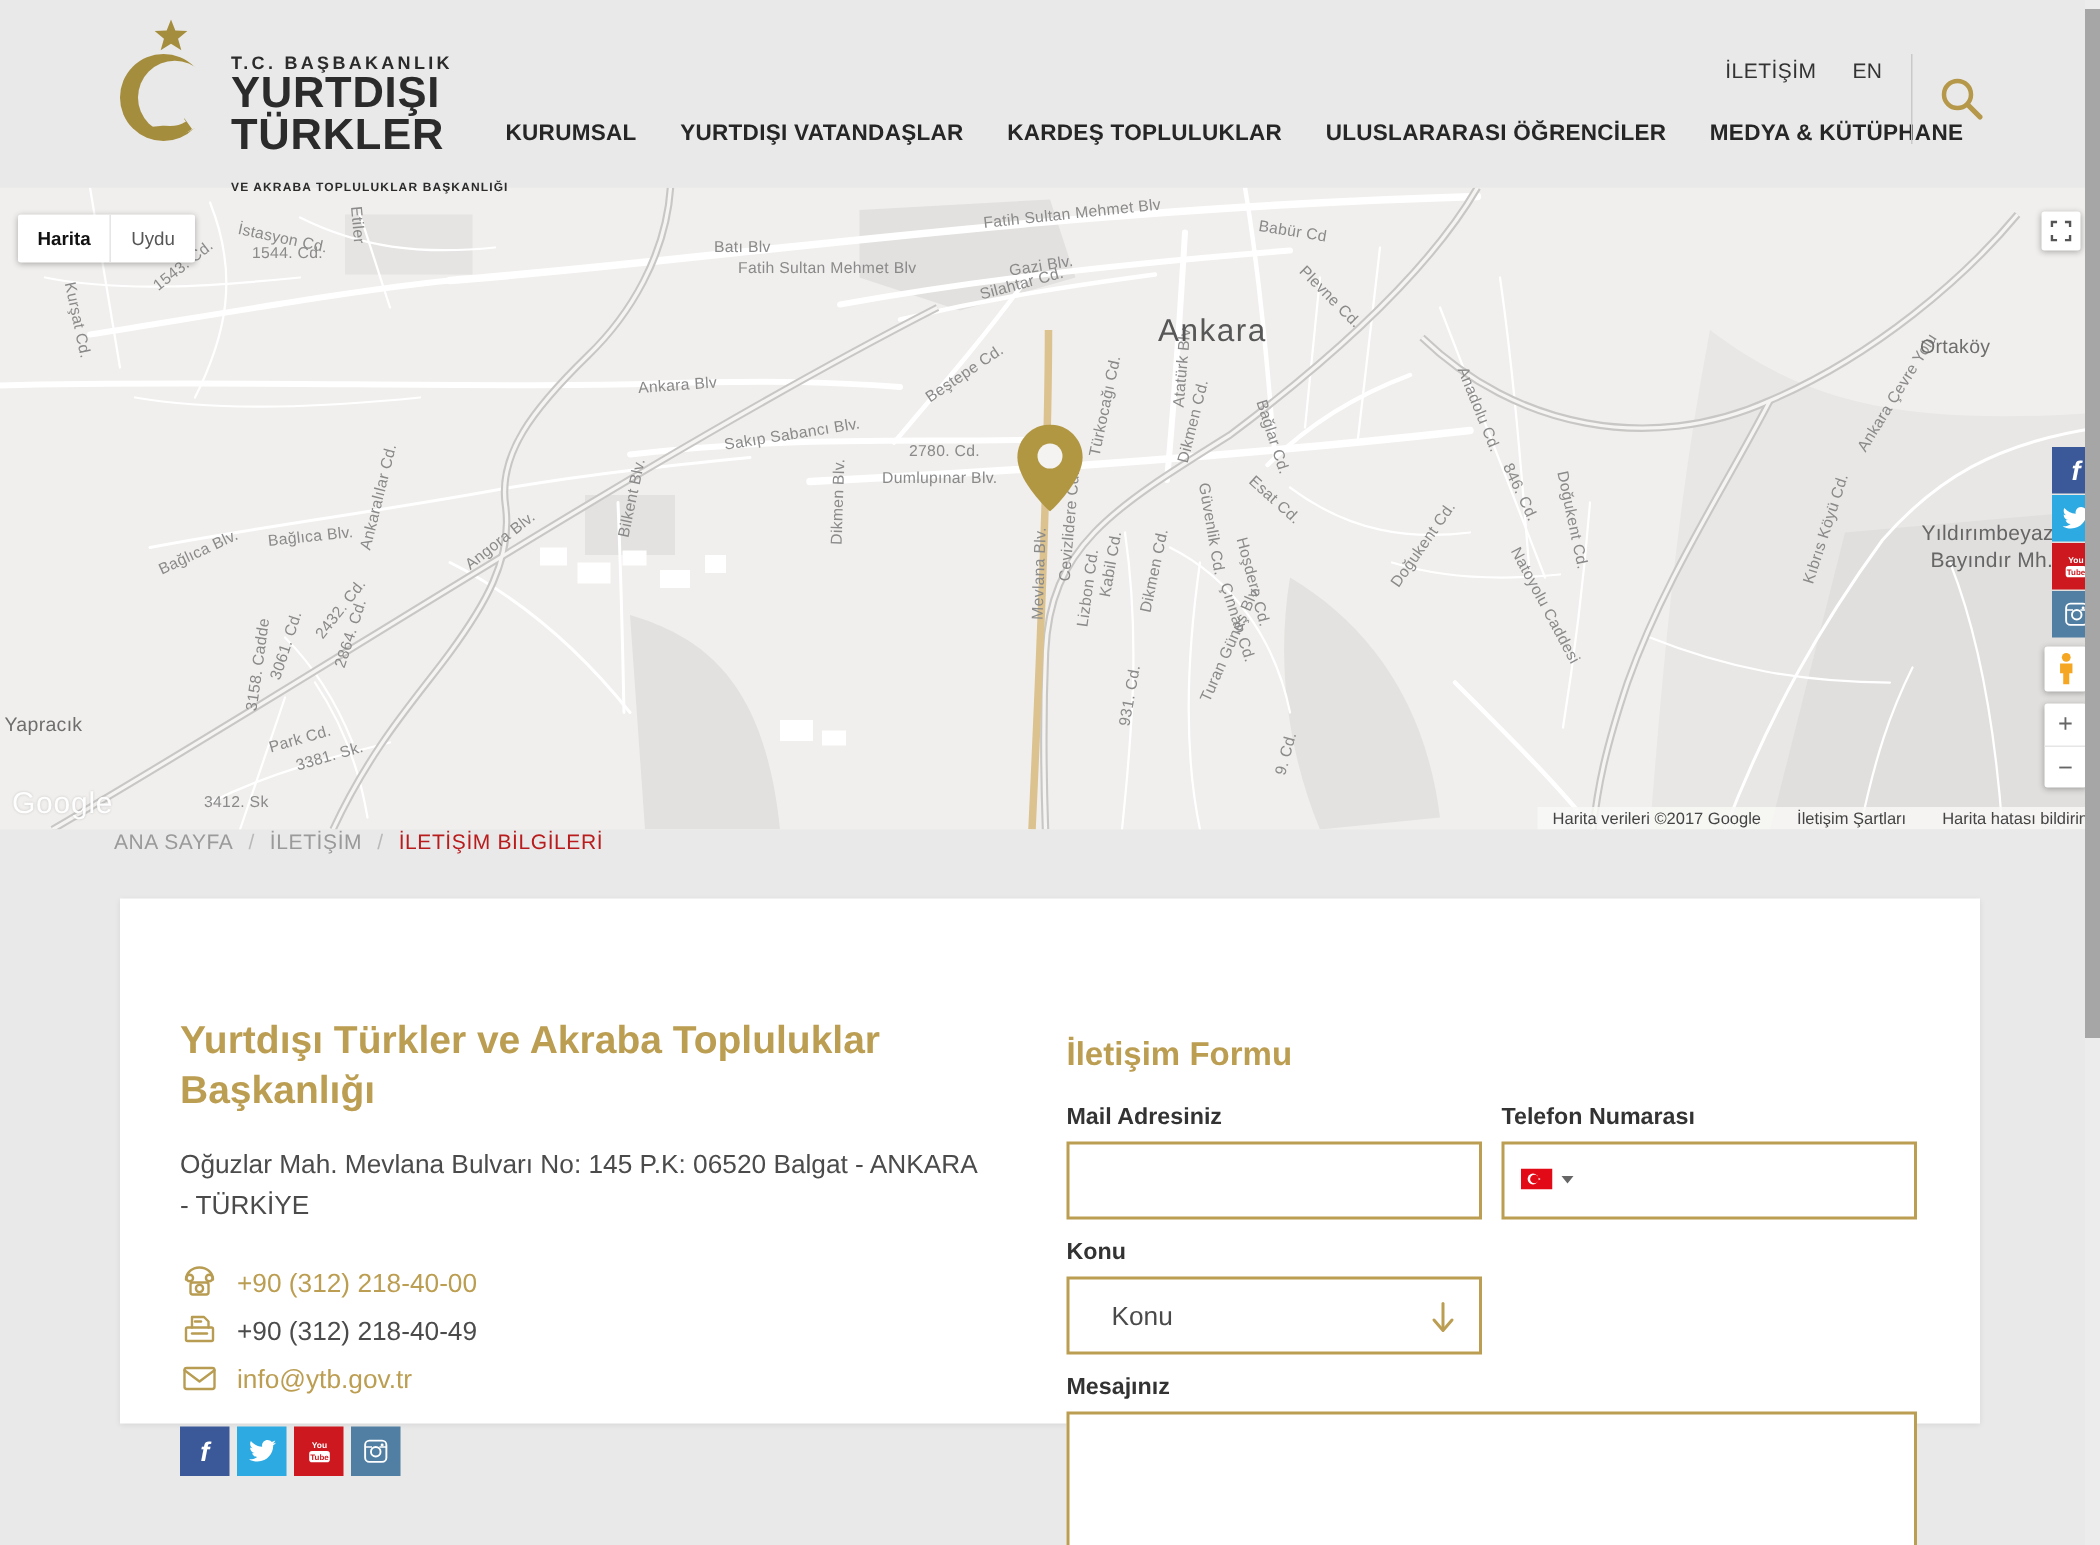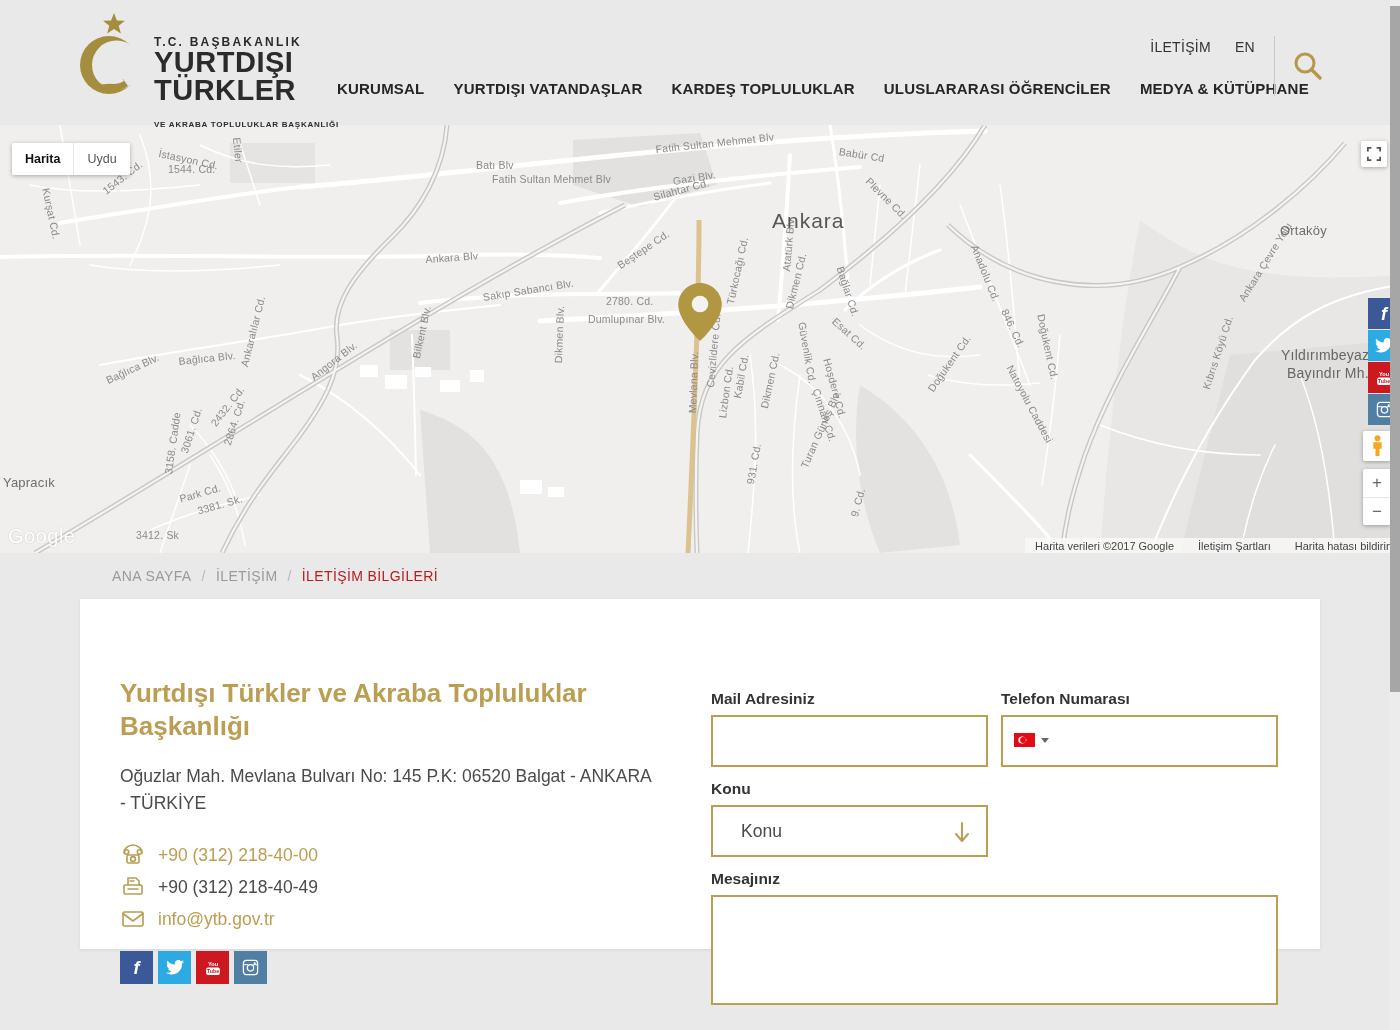--- a/index.html
+++ b/index.html
@@ -41,21 +41,21 @@
   .zoom-box button + button { border-top:1px solid #e6e6e6; }
   .map-attrib { position:absolute; right:0; bottom:0; height:15px; display:flex; gap:24px; align-items:center; padding:0 8px 0 10px; background:rgba(248,248,246,.85); font-size:11px; color:#444; }
   .map-attrib a { color:#444; text-decoration:none; }
   .gwm { position:absolute; left:8px; bottom:5px; font-size:20px; color:#fff; letter-spacing:.5px; text-shadow:0 0 2px rgba(120,120,120,.35); opacity:.95; }
   .side-social { position:absolute; left:1368px; top:48px; width:32px; z-index:25; }
   .side-social a { display:flex; width:32px; height:31px; margin-bottom:1px; align-items:center; justify-content:center; text-decoration:none; }
   .fb-bg { background:#3b5998; } .tw-bg { background:#2caae1; } .yt-bg { background:#cc181e; } .ig-bg { background:#517fa4; }
   .fb-glyph { color:#fff; font-size:18px; font-weight:bold; font-style:italic; line-height:1; }
 
   
-  .breadcrumb { position:absolute; left:0; top:553px; width:1400px; height:46px; display:flex; align-items:center; padding-left:112px; gap:10px; font-size:14px; letter-spacing:.4px; background:#e9e9e9; }
+  .breadcrumb { position:absolute; left:0; top:553px; width:1400px; height:46px; display:flex; align-items:flex-start; padding-left:76px; gap:10px; font-size:14px; letter-spacing:.4px; background:#e9e9e9; }
   .breadcrumb a { color:#9a9a9a; text-decoration:none; }
   .breadcrumb .sep { color:#b9b9b9; }
   .breadcrumb .current { color:#b91c1c; }
 
   
   .card { position:absolute; left:80px; top:599px; width:1240px; height:350px; background:#fff; box-shadow:0 1px 4px rgba(0,0,0,.08); }
   .left-col { position:absolute; left:40px; top:78px; width:520px; }
   .org-title { color:#bc9e52; font-size:26px; font-weight:bold; line-height:1.27; width:500px; }
   .org-address { margin-top:20px; font-size:17.5px; color:#4b4b4b; line-height:1.55; width:535px; }
   .contact-list { margin-top:22px; }
@@ -407,20 +407,21 @@
           <circle cx="12" cy="12.5" r="4.5"></circle>
           <circle cx="18" cy="6" r="1.4" fill="#fff" stroke="none"></circle>
           <path d="M2,8 L8.5,8" stroke-width="1.4"></path>
             <path d="M15.5,8 L22,8" stroke-width="1.4"></path>
         </svg>
       </a>
     </div>
   </div>
 
   <div class="right-col">
+    <h2 class="form-title">İletişim Formu</h2>
     <div class="form-grid">
       <div class="fcol">
         <div class="flabel">Mail Adresiniz</div>
         <input class="finput" type="text" style="">
       </div>
       <div class="fcol">
         <div class="flabel">Telefon Numarası</div>
         <div class="phone-wrap">
           <input class="finput" type="text" style="">
           <div class="flag-dd">

